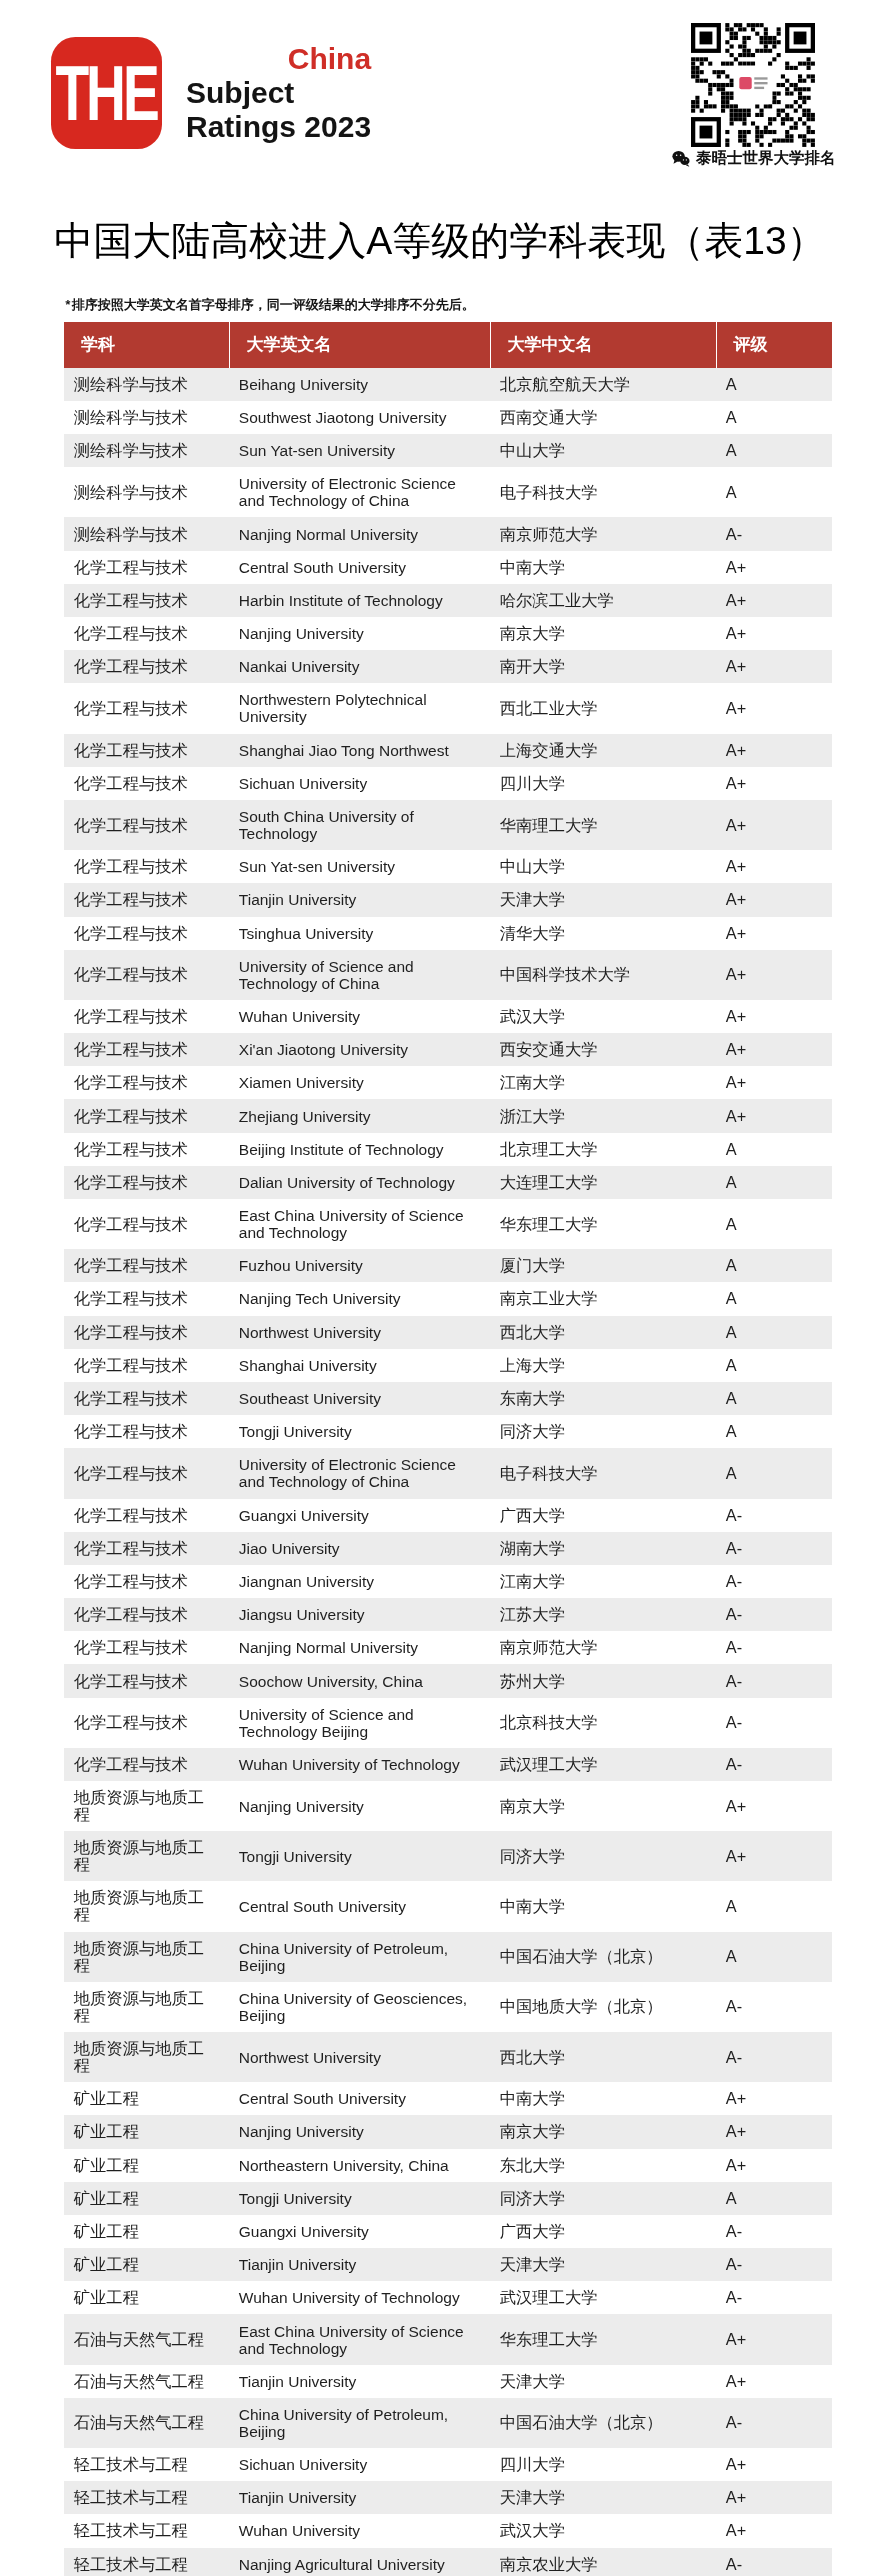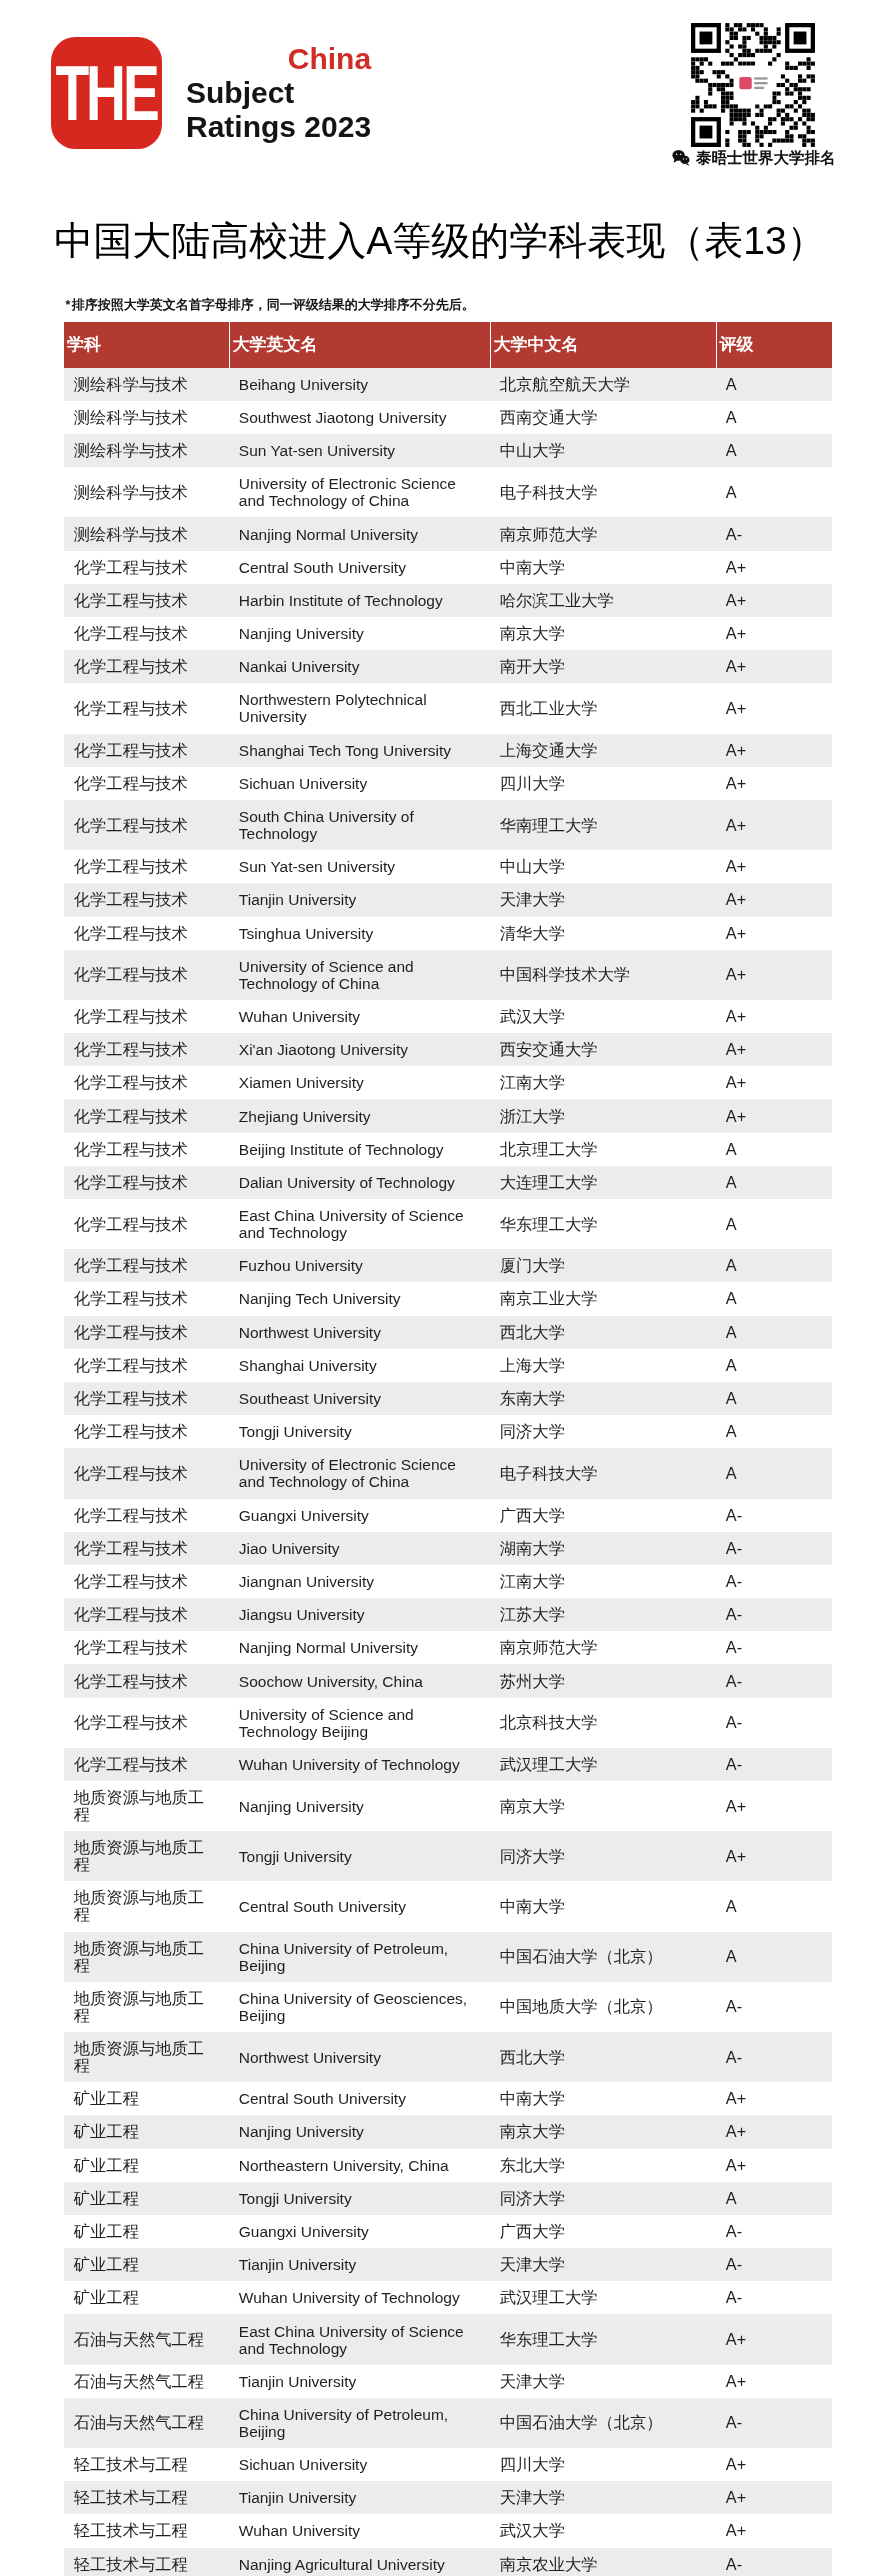--- a/index.html
+++ b/index.html
@@ -24,21 +24,21 @@
   }
   .the-logo span {
     color: #fff; font-weight: 700; font-size: 60px; letter-spacing: -3.3px;
     transform: scaleY(1.3) scaleX(0.92);
   }
   .wordmark { position: absolute; left: 186px; top: 42px; font-weight: 700; font-size: 30px; line-height: 34px; color: #141414; }
   .wordmark .red { color: #cf2e27; text-align: right; }
   .qr-code { position: absolute; left: 691px; top: 23px; width: 124px; height: 124px; }
   .qr-caption {
     position: absolute; left: 631px; top: 148px; width: 244px;
-    display: flex; align-items: flex-start; justify-content: center; gap: 5.7px;
+    display: flex; align-items: center; justify-content: center; gap: 5.7px;
     font-size: 15.5px; font-weight: 600; color: #111;
   }
   .wechat-icon { width: 19.6px; height: 19.6px; display: inline-block; }
 
   
   .page-title {
     margin: 28px 16.3px 0; text-align: center;
     font-size: 39px; font-weight: 400; color: #000; letter-spacing: 0;
   }
   .note {
@@ -51,21 +51,21 @@
     width: 767px; margin-left: 64px;
     border-collapse: collapse; table-layout: fixed;
   }
   col.c-subject { width: 165px; }
   col.c-en      { width: 261px; }
   col.c-zh      { width: 226px; }
   col.c-rating  { width: 116px; }
   table.ratings thead th {
     background: #b23a30; color: #ffffff;
     font-size: 17px; font-weight: 700; text-align: left;
-    padding: 13px 3px; line-height: 19.6px;
+    padding: 13px 17px; line-height: 19.6px;
     border-left: 1.6px solid #ffffff;
   }
   table.ratings thead th:first-child { border-left: none; }
   table.ratings tbody td {
     font-size: 16.3px; line-height: 17px;
     padding: 8.1px 9.8px; vertical-align: middle;
     color: #1f1f1f;
   }
   table.ratings tbody td:nth-child(2) { font-size: 15.5px; }
   table.ratings tbody tr:nth-child(odd)  { background: #ececec; }
@@ -443,21 +443,21 @@
           <td>A+</td>
         </tr>
         <tr>
           <td>化学工程与技术</td>
           <td>Northwestern Polytechnical University</td>
           <td>西北工业大学</td>
           <td>A+</td>
         </tr>
         <tr>
           <td>化学工程与技术</td>
-          <td>Shanghai Tech Tong University</td>
+          <td>Shanghai Jiao Tong Northwest</td>
           <td>上海交通大学</td>
           <td>A+</td>
         </tr>
         <tr>
           <td>化学工程与技术</td>
           <td>Sichuan University</td>
           <td>四川大学</td>
           <td>A+</td>
         </tr>
         <tr>

